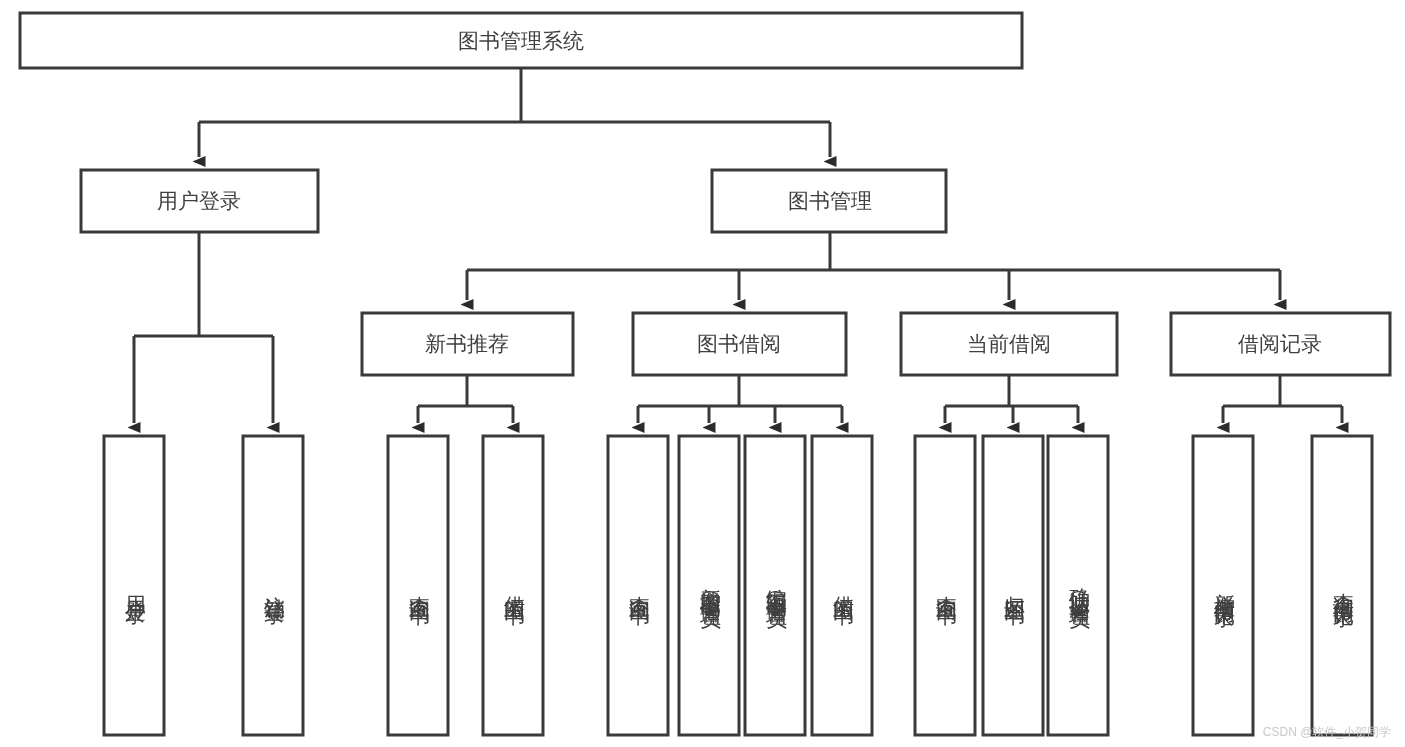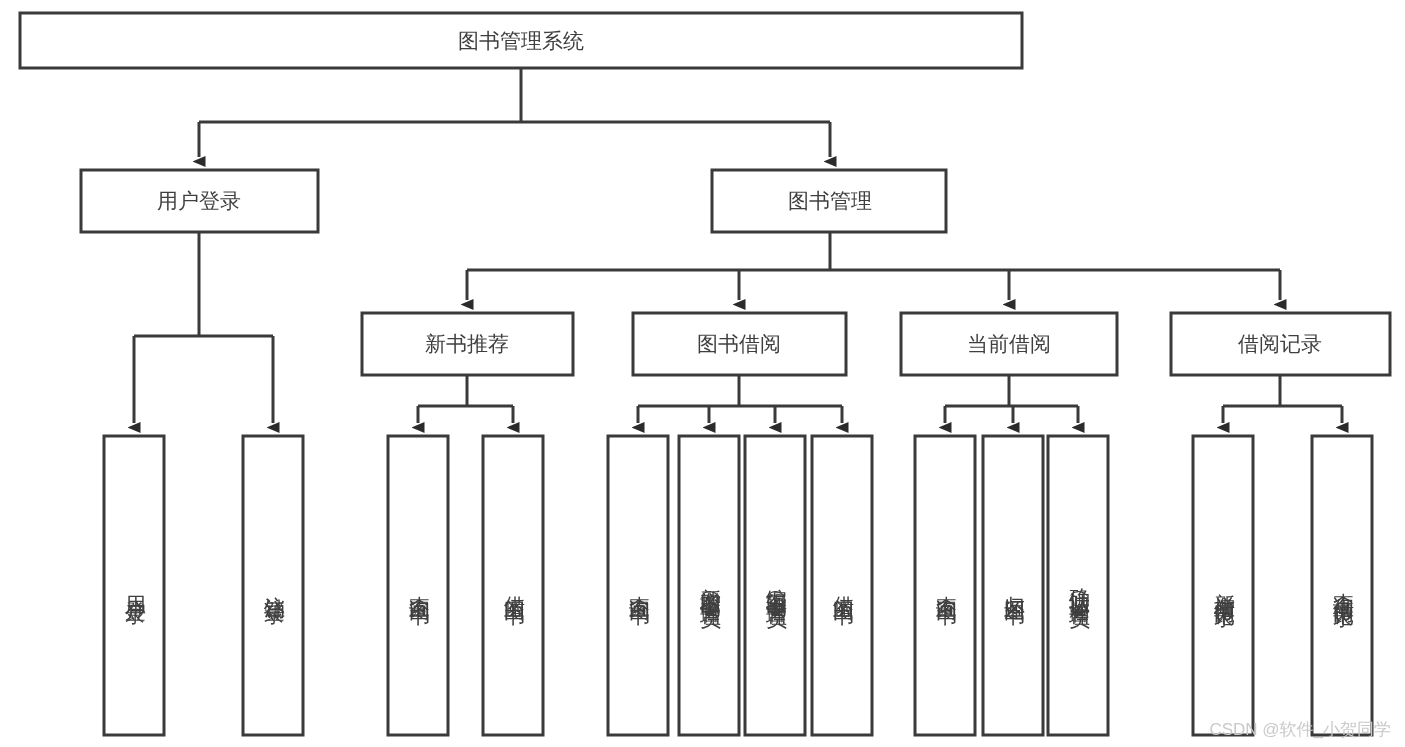--- a/index.html
+++ b/index.html
@@ -22,21 +22,21 @@
     font-size:21px;fill:#3f3f3f;
     writing-mode:vertical-rl;
     text-orientation:upright;
     dominant-baseline:middle;text-anchor:middle;
     letter-spacing:3px;
   }
   .watermark{
     position:absolute;
     right:14px;bottom:6px;
     font-family:"Liberation Sans","DejaVu Sans",sans-serif;
-    font-size:17px;
+    font-size:12px;
     color:#c9c9c9;
     white-space:nowrap;
     user-select:none;
   }
 </style>
 </head>
 <body>
 
 <svg id="diagram" viewBox="0 0 1405 747">
   <defs>

